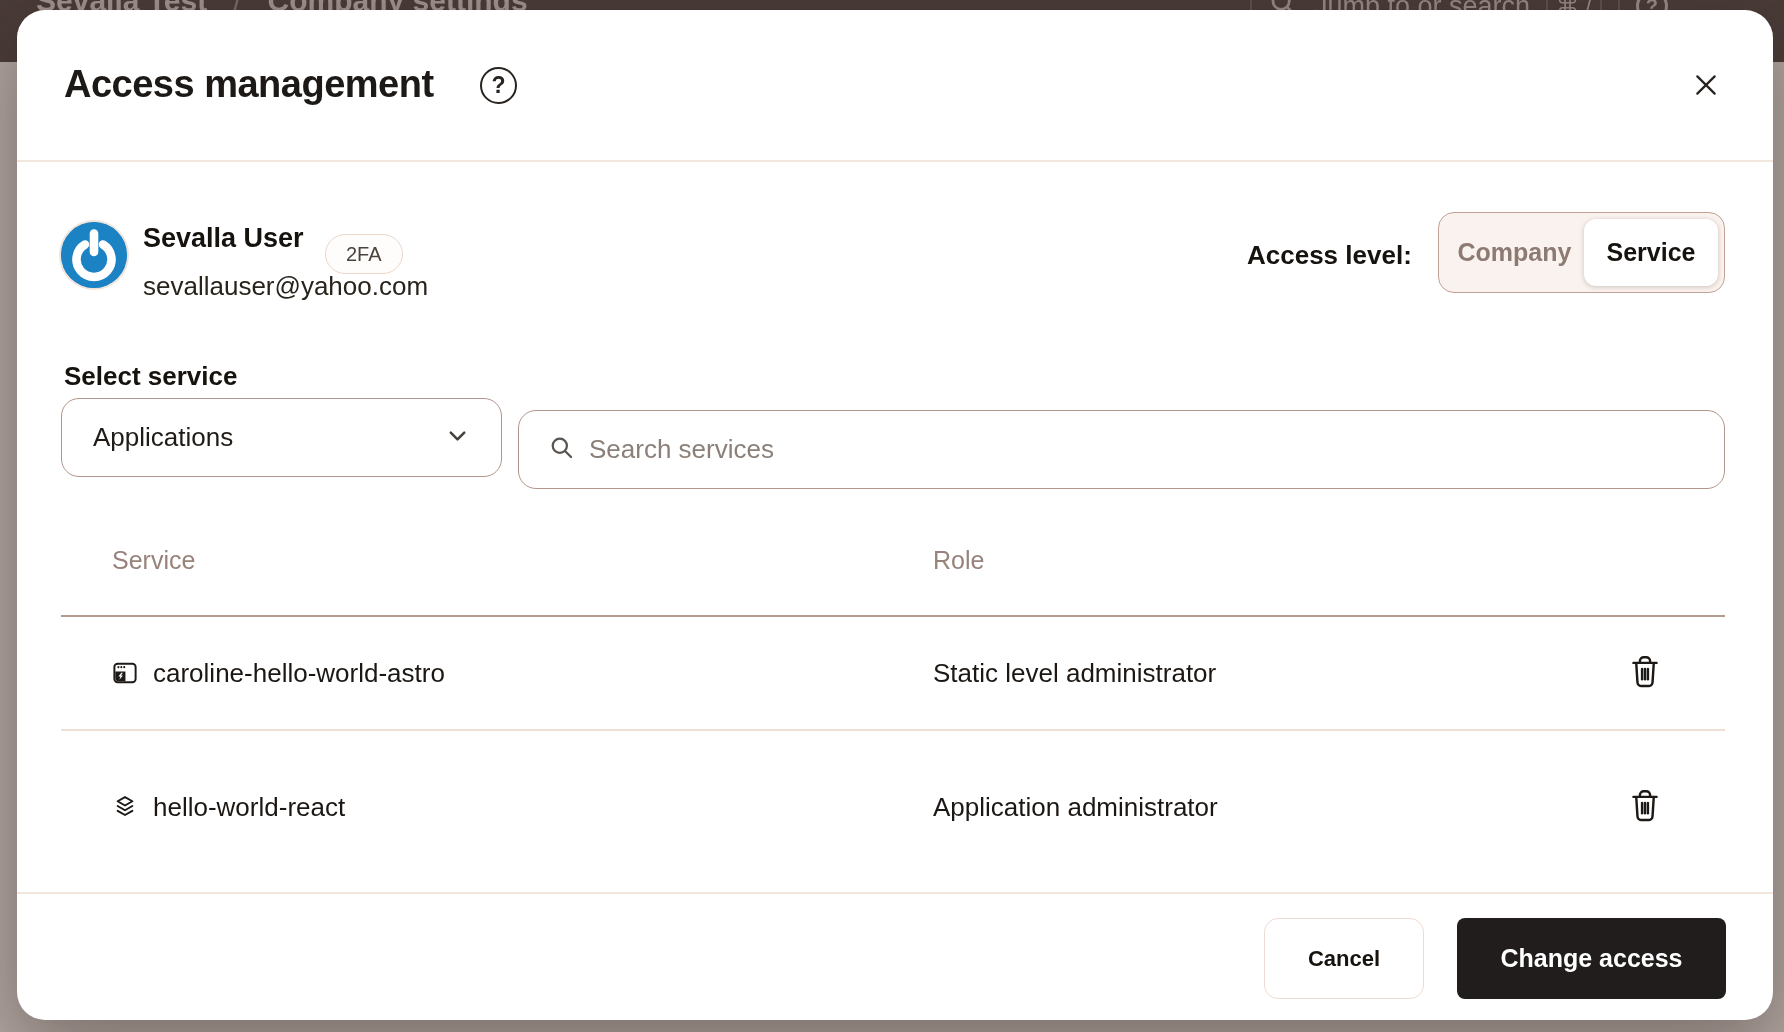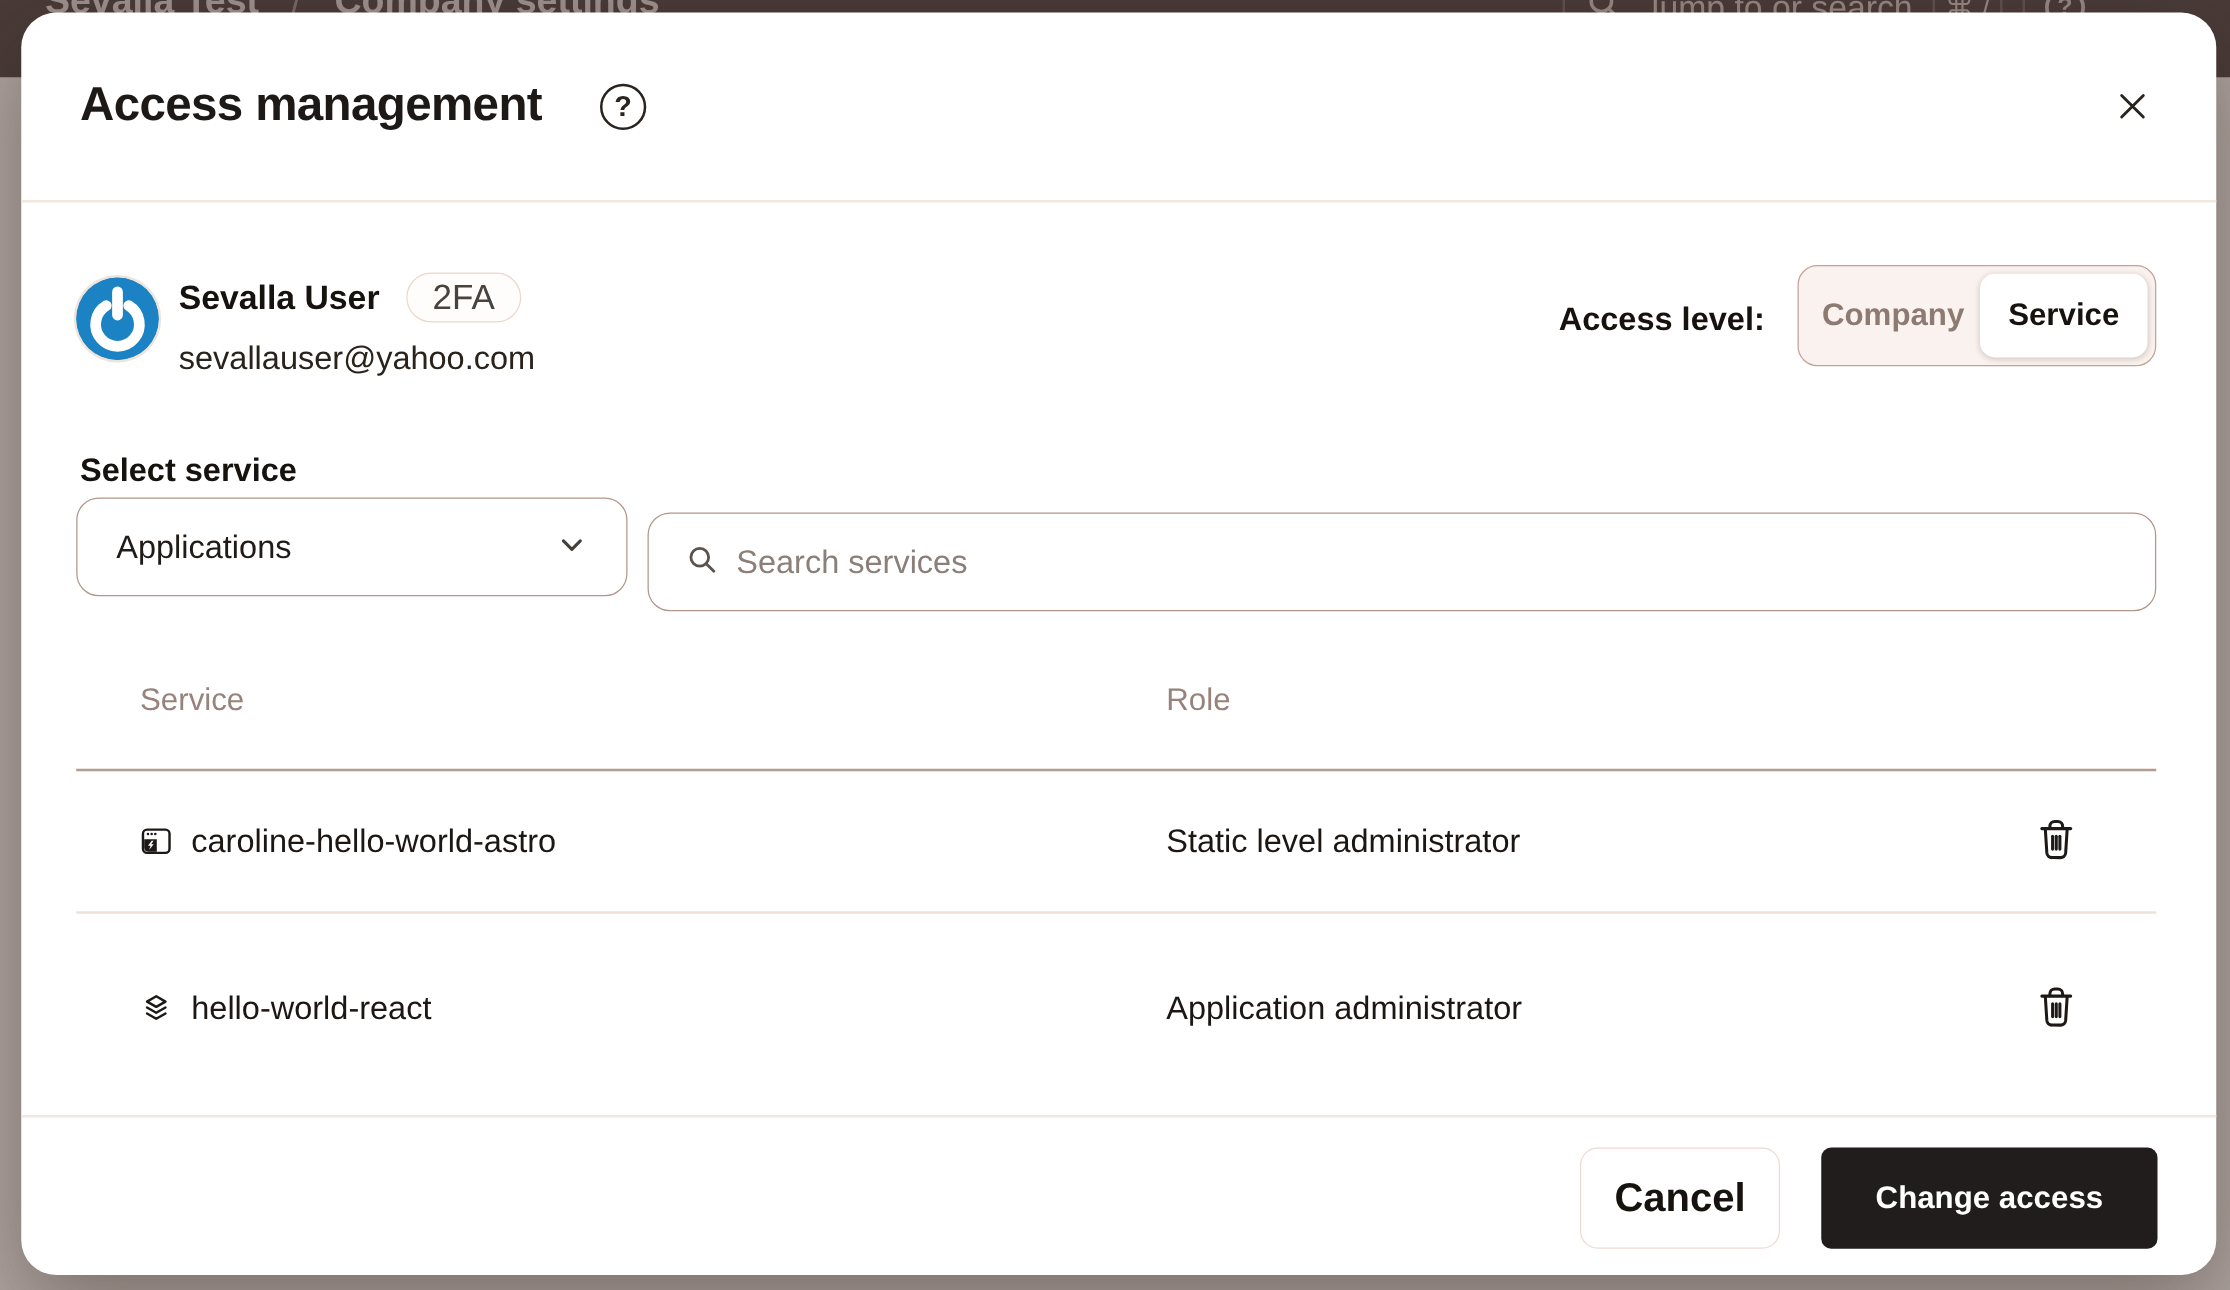--- a/index.html
+++ b/index.html
@@ -36,22 +36,22 @@
   .close-btn { left:1666px; top:52px; width:46px; height:46px; background:transparent; border:none;
                display:flex; align-items:center; justify-content:center; color:#29241f; cursor:pointer; }
   .hdiv { left:0; right:0; height:1.5px; background:#f2e6df; }
   .hdiv-header { top:150px; }
   .hdiv-footer { top:882px; }
 
   
   .avatar { left:44px; top:212px; width:66px; height:66px; border-radius:50%;
             background:#1b82c4; box-shadow:0 0 0 2px #efe4dc; overflow:hidden; }
   .u-name { left:126px; top:213px; font-size:27px; font-weight:700; color:#16120e; }
-  .badge-2fa { left:308px; top:208px; height:40px; padding:0 20px; border:1.5px solid #ecd7ca;
-               border-radius:20px; display:flex; align-items:center; font-size:28px; color:#4a423c; background:#fffdfb; }
+  .badge-2fa { left:308px; top:224px; height:40px; padding:0 20px; border:1.5px solid #ecd7ca;
+               border-radius:20px; display:flex; align-items:center; font-size:20px; color:#4a423c; background:#fffdfb; }
   .u-email { left:126px; top:261px; font-size:26px; color:#29231c; }
 
   .al-label { left:1230px; top:230px; font-size:26px; font-weight:700; color:#16120e; }
   .segmented { left:1421px; top:202px; width:287px; height:81px; background:#faf2ee;
                border:1.5px solid #c3a195; border-radius:16px; display:flex; align-items:center; padding:6px; }
   .seg-opt { flex:1; height:100%; display:flex; align-items:center; justify-content:center;
              font-size:25px; font-weight:600; color:#8d7a72; background:transparent; border:none;
              border-radius:12px; cursor:pointer; }
   .seg-opt.selected { flex:0 0 134px; background:#ffffff; color:#16120e;
                       box-shadow:0 1px 5px rgba(40,24,16,0.22); }
@@ -79,21 +79,21 @@
   .trow1 { top:606px; } .trow2 { top:720px;margin-top:20px; }
   .svc-icon { position:absolute; left:95px; top:50%; transform:translateY(-50%); width:26px; height:26px; color:#1d1916; }
   .svc-name { position:absolute; left:136px; top:50%; transform:translateY(-50%); font-size:26px; color:#1c1713; }
   .role-name { position:absolute; left:916px; top:50%; transform:translateY(-50%); font-size:26px; color:#1c1713; }
   .trash-btn { position:absolute; left:1609px; top:50%; transform:translateY(-50%); width:38px; height:40px;
                background:transparent; border:none; color:#1d1916; cursor:pointer; }
 
   
   .btn-cancel { left:1247px; top:908px; width:160px; height:81px; background:#fff;
                 border:1.6px solid #eedbd2; border-radius:14px; font-family:"Liberation Sans",sans-serif;
-                font-size:32px; font-weight:600; color:#16120e; cursor:pointer; }
+                font-size:22px; font-weight:600; color:#16120e; cursor:pointer; }
   .btn-submit { left:1440px; top:908px; width:269px; height:81px; background:#211d1c; border:none;
                 border-radius:8px; font-family:"Liberation Sans",sans-serif;
                 font-size:25px; font-weight:700; color:#ffffff; cursor:pointer; }
 </style>
 </head>
 <body>
 
 <div class="stage">
 
   <div class="page">

